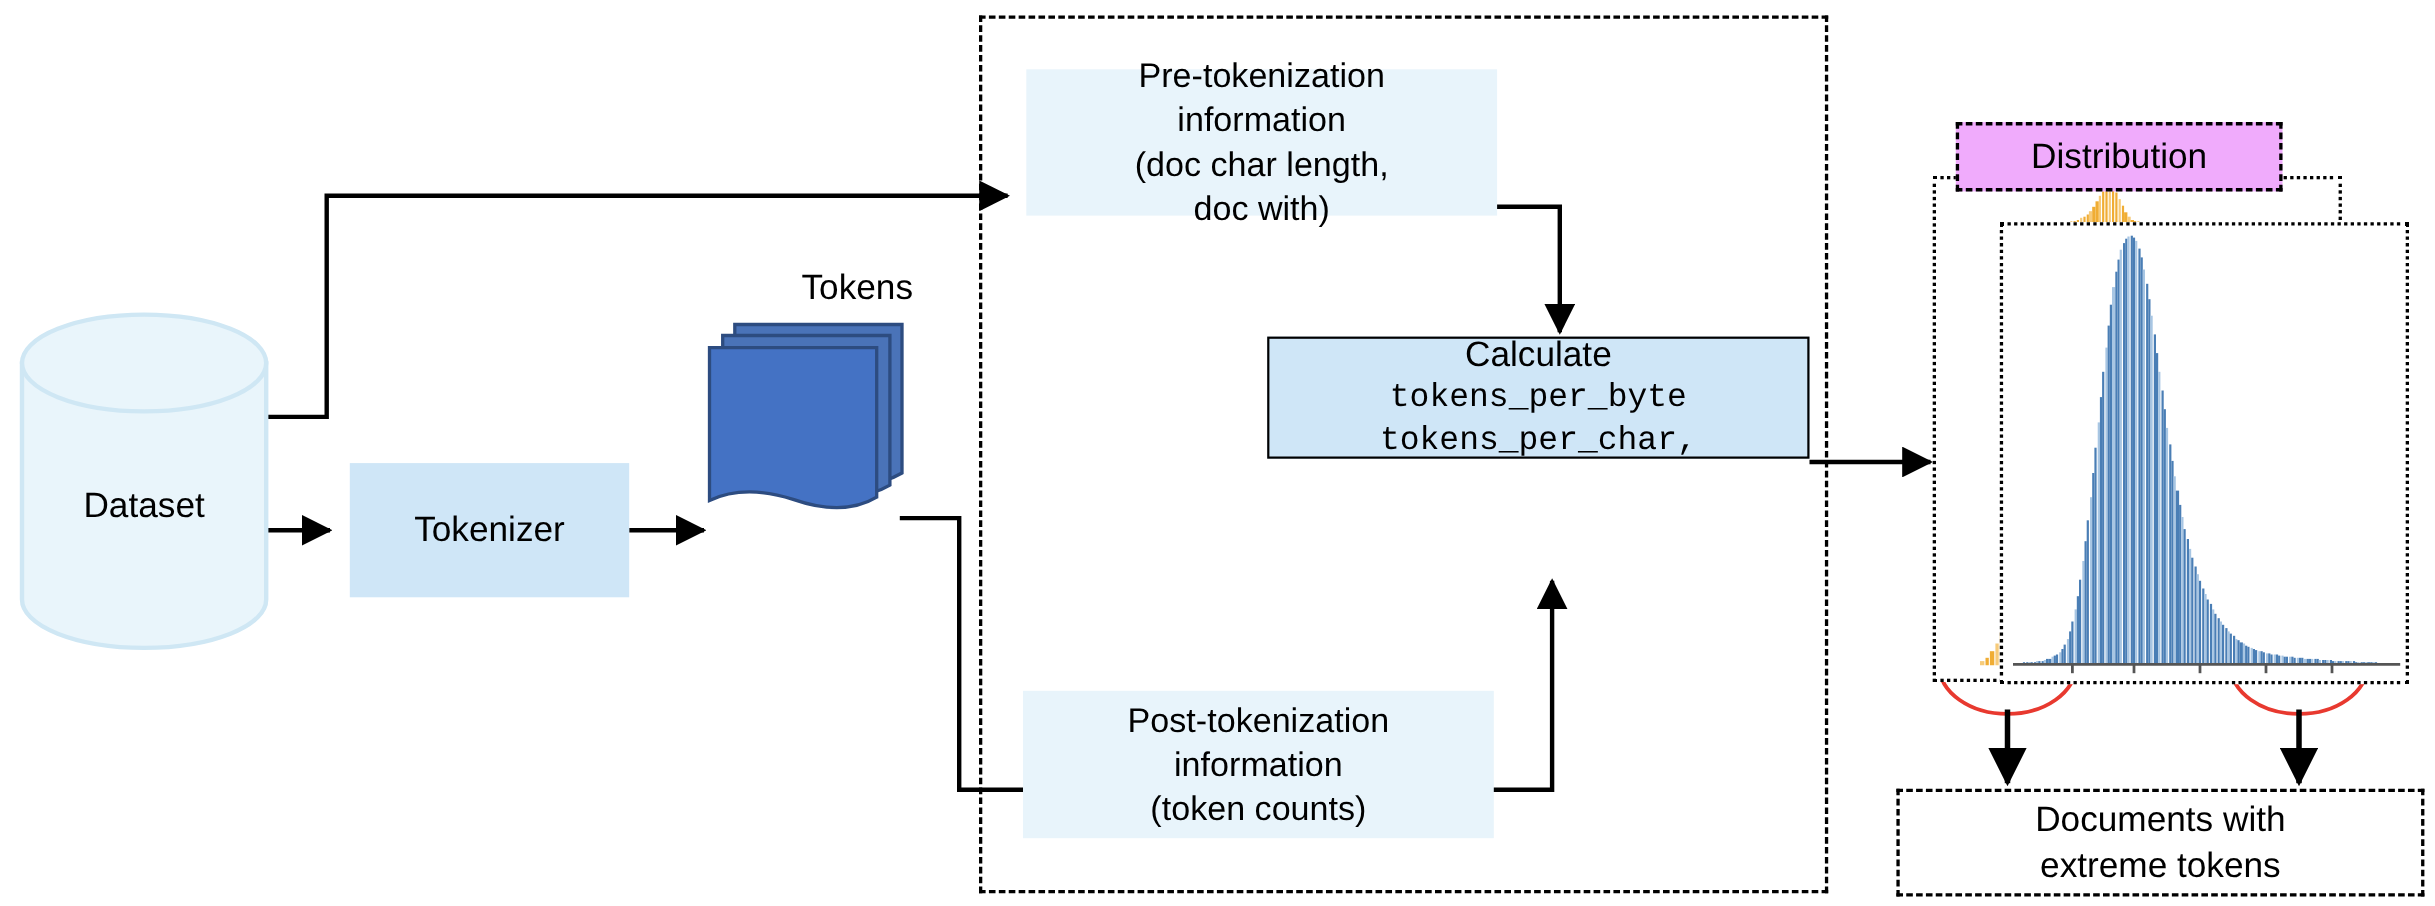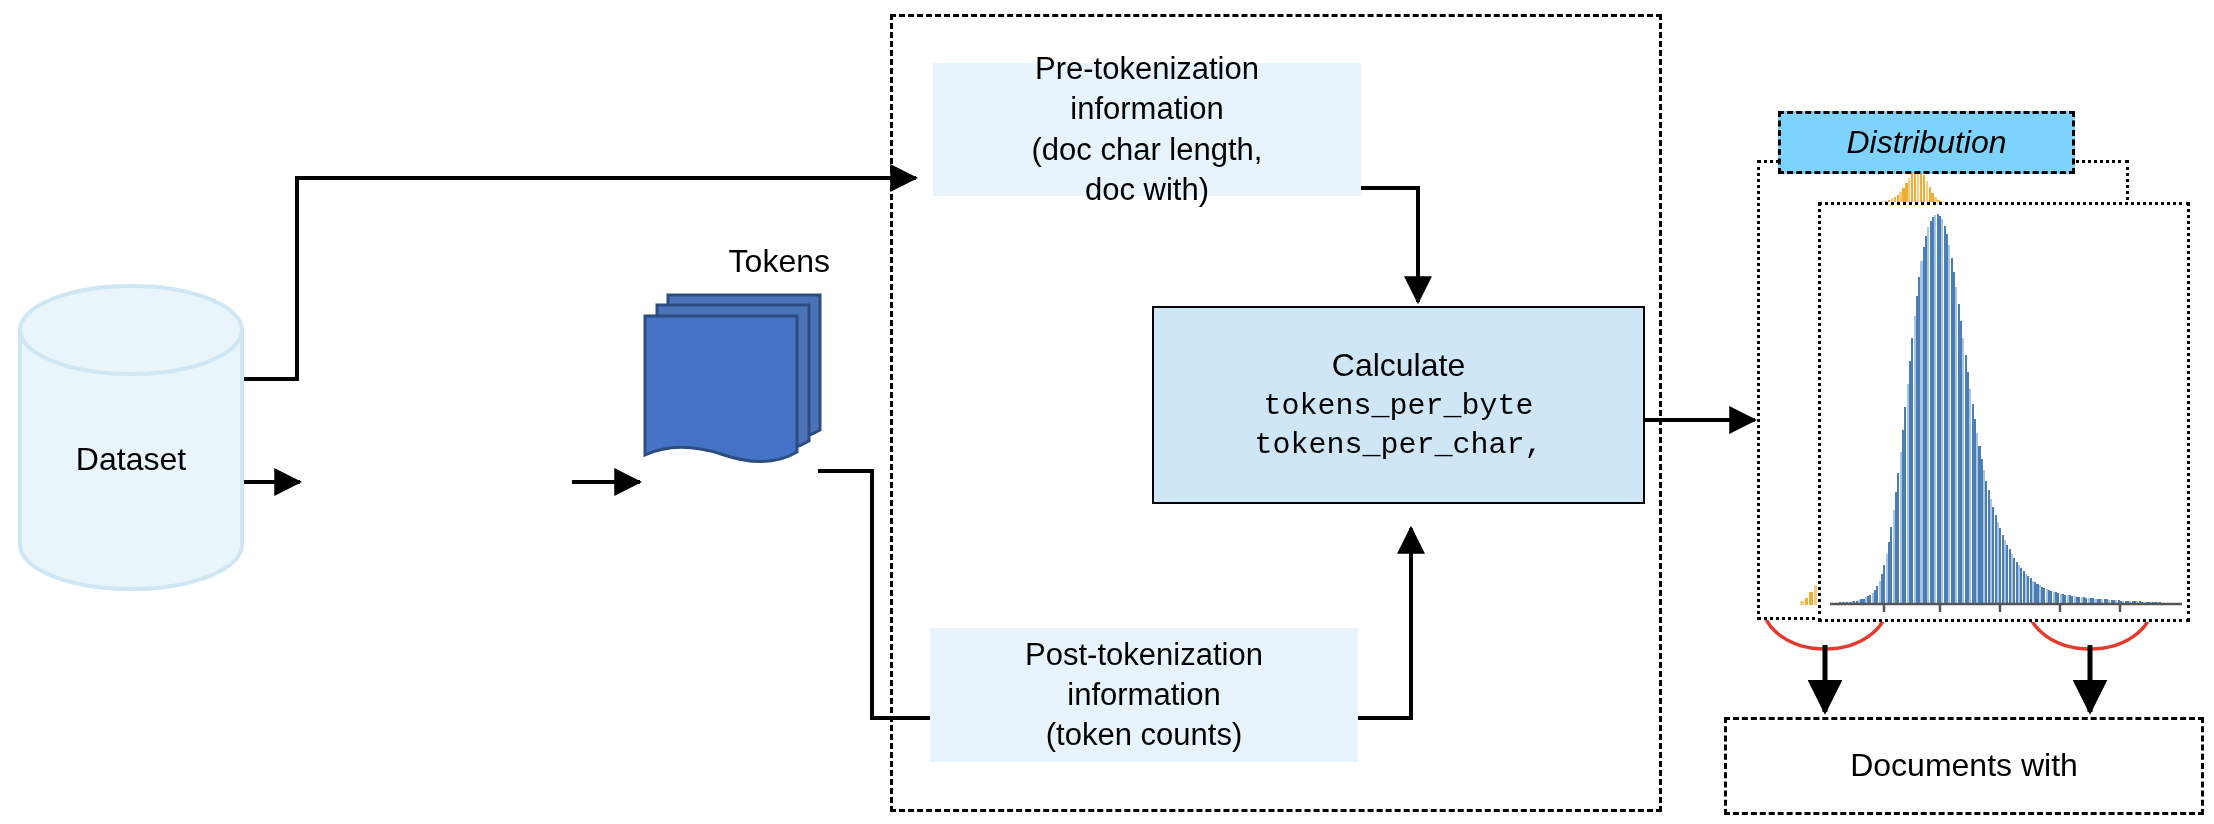--- a/index.html
+++ b/index.html
@@ -63,20 +63,23 @@
   </svg>
 
   <svg class="layer" style="z-index:2;">
     <path d="M 20 330 L 20 545 A 111 44 0 0 0 242 545 L 242 330 Z" fill="#e9f5fb" stroke="#cfe7f4" stroke-width="4"></path>
     <ellipse cx="131" cy="330" rx="111" ry="44" fill="#e9f5fb" stroke="#cfe7f4" stroke-width="4"></ellipse>
   </svg>
   <div class="box t31" style="left:20px;top:428px;width:222px;height:64px;z-index:3;">
     <span>Dataset</span>
   </div>
 
+  <div class="box t31 fill-tok" style="left:318px;top:421px;width:254px;height:122px;">
+    <span>Tokenizer</span>
+  </div>
 
   <div class="label-free t31" style="left:630px;top:243px;width:200px;">
     <span>Tokens</span>
   </div>
   <svg class="layer" style="z-index:2;">
     <g>
       <path d="M 668 295 L 820 295 L 820 430 Q 790 448 744 432 Q 700 418 668 433 Z" fill="#4a73b8" stroke="#2d4c80" stroke-width="3"></path>
       <path d="M 657 305 L 809 305 L 809 441 Q 779 459 733 443 Q 689 429 657 444 Z" fill="#4a73b8" stroke="#2d4c80" stroke-width="3"></path>
       <path d="M 645 316 L 797 316 L 797 452 Q 767 470 721 454 Q 677 440 645 455 Z" fill="#4472c4" stroke="#2d4c80" stroke-width="3"></path>
     </g>
@@ -84,21 +87,21 @@
 
   <div class="dashed-box" style="left:890px;top:14px;width:772px;height:798px;"></div>
 
   <div class="box t30 fill-light" style="left:933px;top:63px;width:428px;height:133px;flex-direction:column;">
     <span>Pre-tokenization</span>
     <span>information</span>
     <span>(doc char length,</span>
     <span>doc with)</span>
   </div>
 
-  <div class="box fill-mid bordered" style="left:1152px;top:306px;width:493px;height:198px;flex-direction:column;text-align:right;">
+  <div class="box fill-mid bordered" style="left:1152px;top:306px;width:493px;height:111px;flex-direction:column;text-align:right;">
     <span class="t31">Calculate</span>
     <span class="mono">tokens_per_byte</span>
     <span class="mono">tokens_per_char,</span>
   </div>
 
   <div class="box t30 fill-light" style="left:930px;top:628px;width:428px;height:134px;flex-direction:column;">
     <span>Post-tokenization</span>
     <span>information</span>
     <span>(token counts)</span>
   </div>
@@ -287,26 +290,27 @@
 
   <svg class="layer" style="z-index:5;">
     <line x1="1830" y1="604" x2="2182" y2="604" stroke="#555" stroke-width="2.5"></line>
     <line x1="1884" y1="604" x2="1884" y2="612" stroke="#555" stroke-width="2.5"></line>
     <line x1="1940" y1="604" x2="1940" y2="612" stroke="#555" stroke-width="2.5"></line>
     <line x1="2000" y1="604" x2="2000" y2="612" stroke="#555" stroke-width="2.5"></line>
     <line x1="2060" y1="604" x2="2060" y2="612" stroke="#555" stroke-width="2.5"></line>
     <line x1="2120" y1="604" x2="2120" y2="612" stroke="#555" stroke-width="2.5"></line>
   </svg>
 
-  <div class="dashed-box box t31" style="left:1778px;top:111px;width:297px;height:63px;background:#7dd3fc;z-index:6;font-style:italic;">
+  <div class="dashed-box box t31" style="left:1778px;top:111px;width:297px;height:63px;background:#f0abfc;z-index:6;">
     <span>Distribution</span>
   </div>
 
   <div class="dashed-box box t31" style="left:1724px;top:717px;width:480px;height:98px;flex-direction:column;z-index:6;">
     <span>Documents with</span>
+    <span>extreme tokens</span>
   </div>
 
 <div id="orangeWrap2" style="position: absolute; left: 1882px; top: 170px; width: 64px; height: 32px; z-index: 2; overflow: hidden;">
       <div class="bar" style="left: 0px; width: 2.26909px; height: 0.64px; background: rgb(247, 203, 122);"></div>
       <div class="bar" style="left: 2.90909px; width: 2.26909px; height: 1.28px; background: rgb(240, 173, 52);"></div>
       <div class="bar" style="left: 5.81818px; width: 2.26909px; height: 2.24px; background: rgb(240, 173, 52);"></div>
       <div class="bar" style="left: 8.72727px; width: 2.26909px; height: 3.52px; background: rgb(247, 203, 122);"></div>
       <div class="bar" style="left: 11.6364px; width: 2.26909px; height: 5.12px; background: rgb(240, 173, 52);"></div>
       <div class="bar" style="left: 14.5455px; width: 2.26909px; height: 7.36px; background: rgb(240, 173, 52);"></div>
       <div class="bar" style="left: 17.4545px; width: 2.26909px; height: 10.24px; background: rgb(247, 203, 122);"></div>

